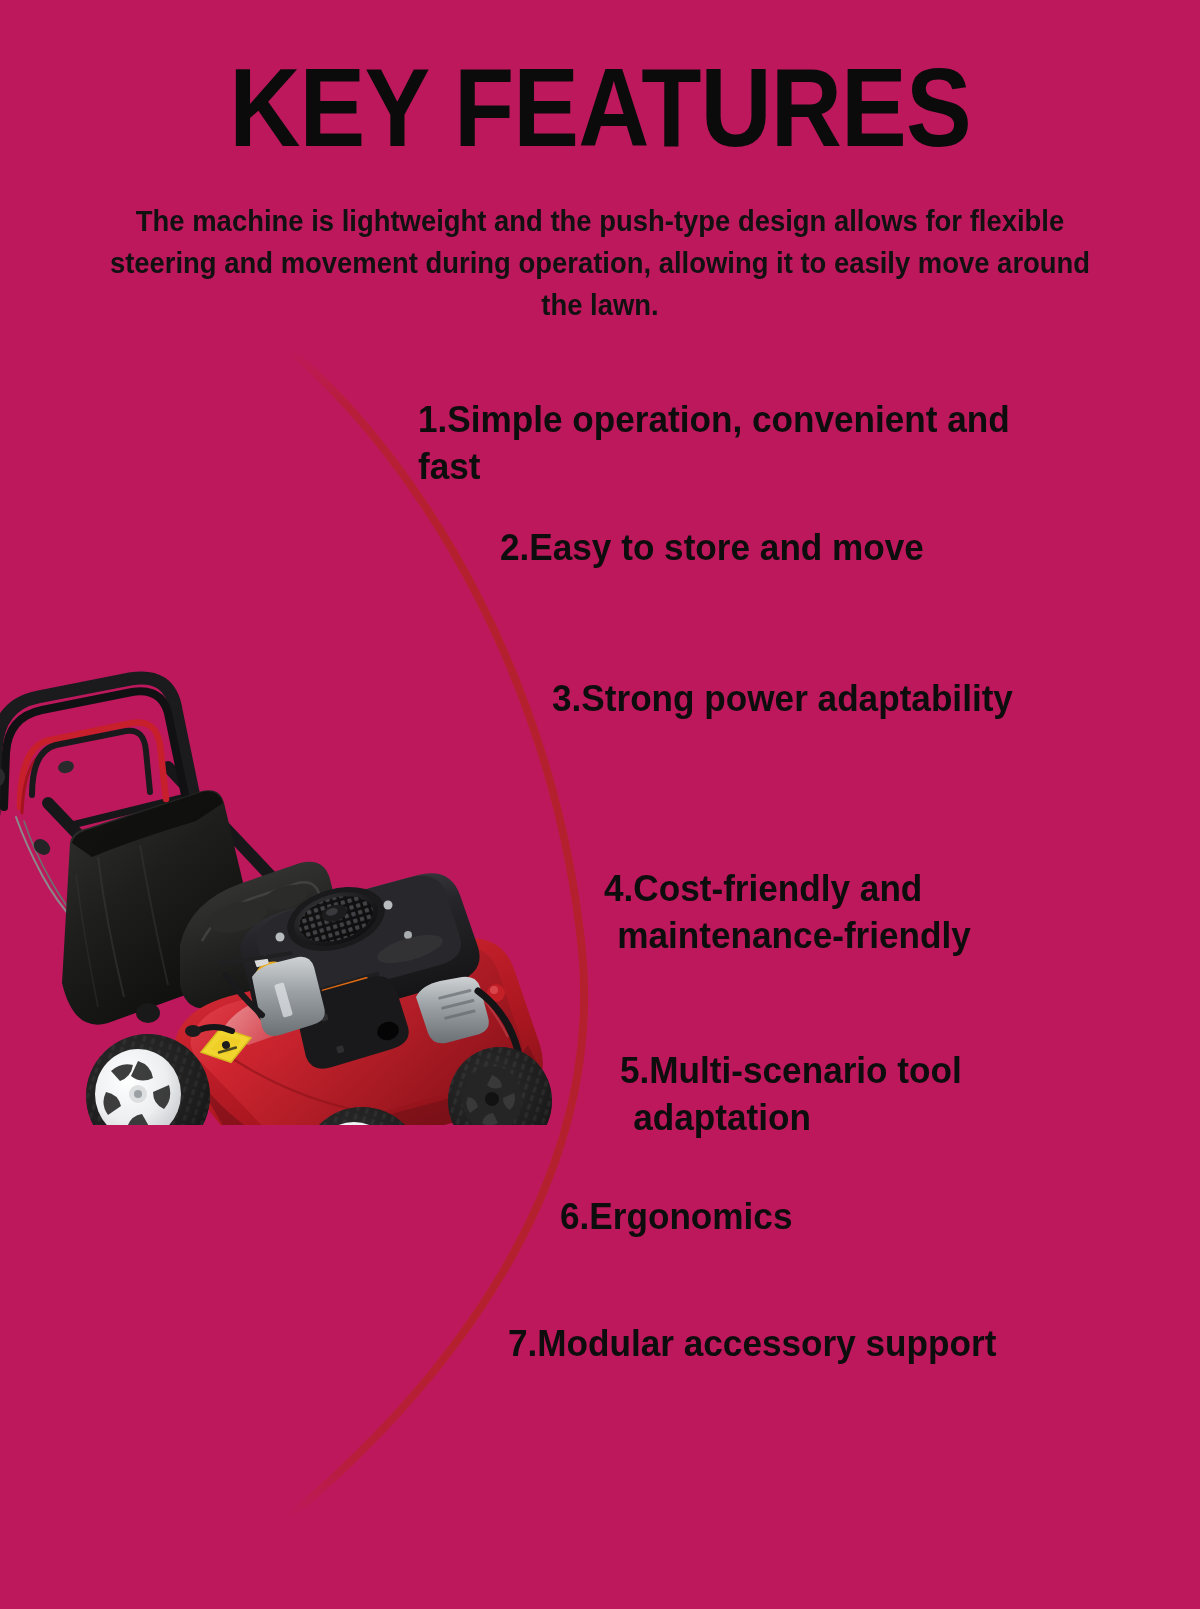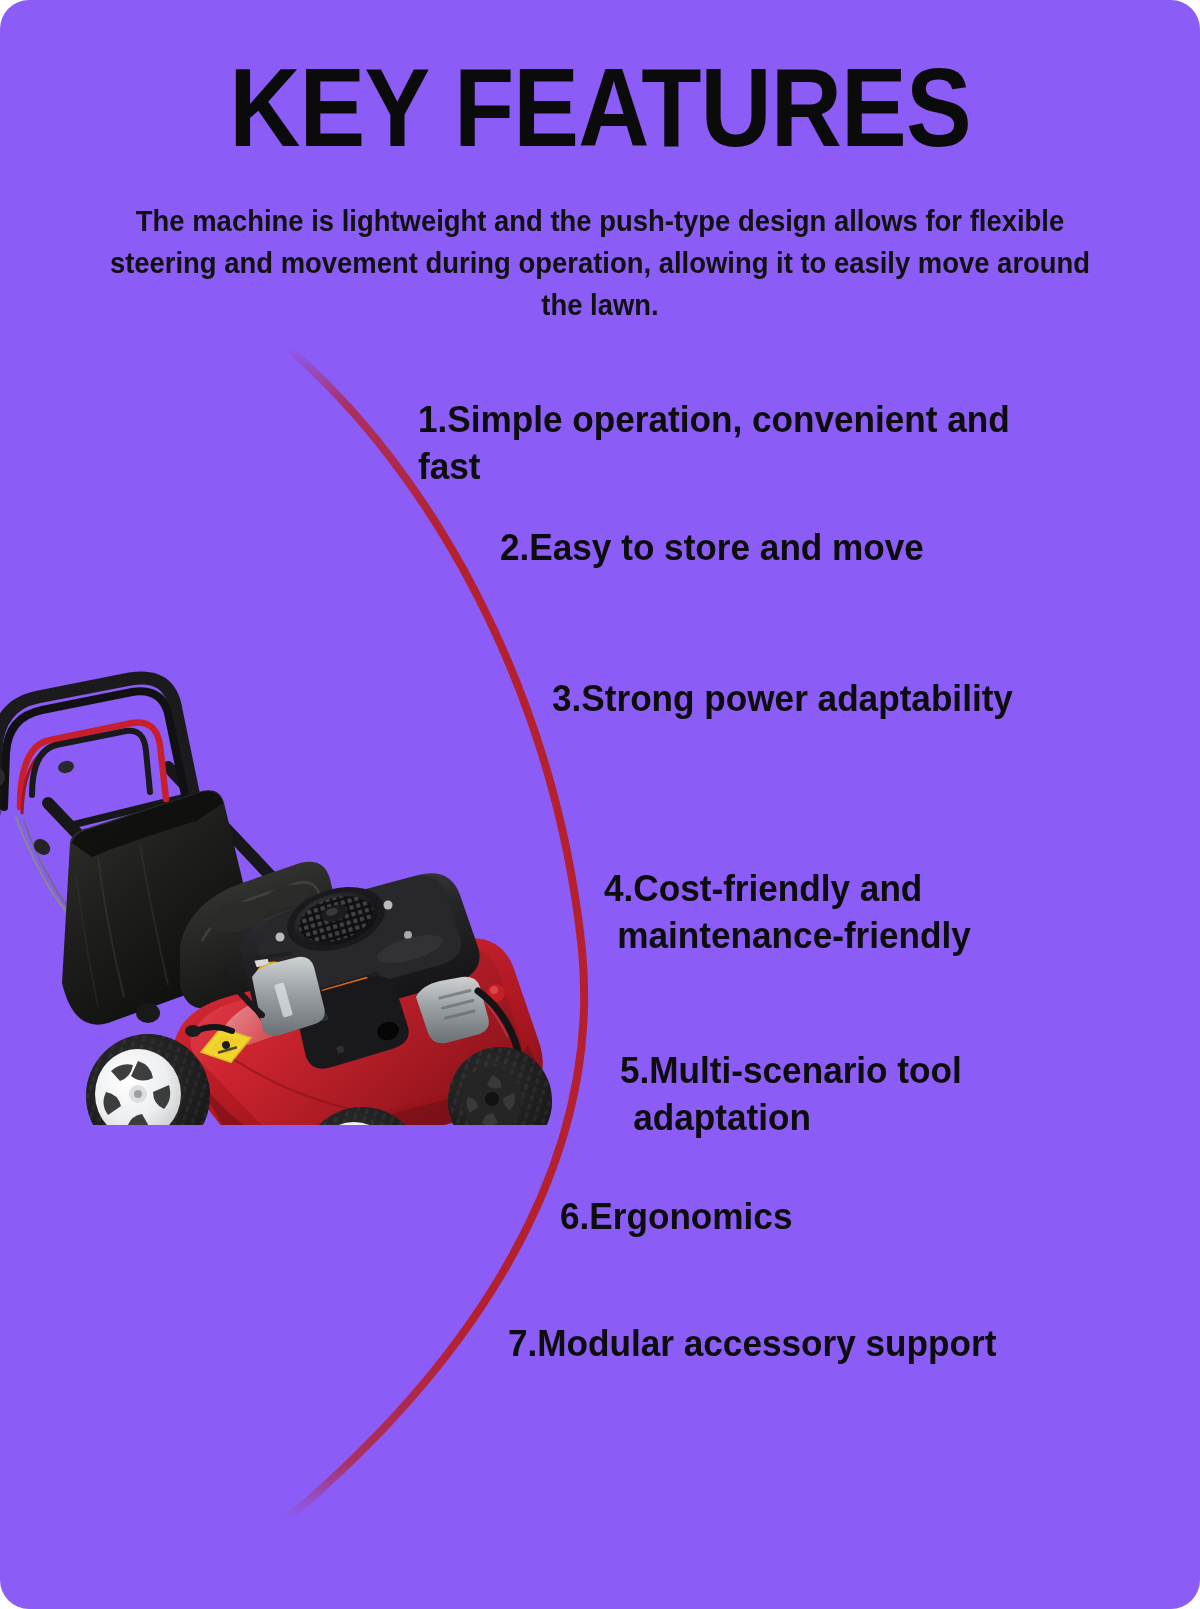--- a/index.html
+++ b/index.html
@@ -7,23 +7,22 @@
     padding: 0;
     background: #ffffff;
   }
   body {
     font-family: "Liberation Sans", sans-serif;
   }
   #page {
     position: relative;
     width: 1200px;
     height: 1609px;
-    background: #8b5cf6;
+    background: #be185d;
     overflow: hidden;
-    border-radius: 29px;
   }
 
   
   #title {
     position: absolute;
     left: 0;
     top: 52px;
     width: 1200px;
     text-align: center;
     font-family: "Liberation Sans Narrow", "Liberation Sans", sans-serif;

